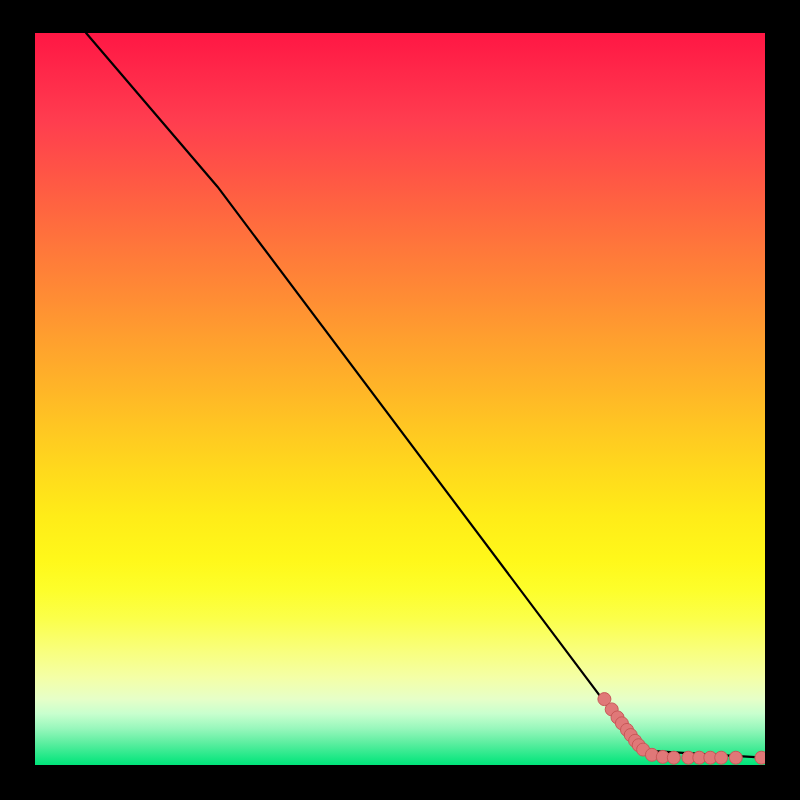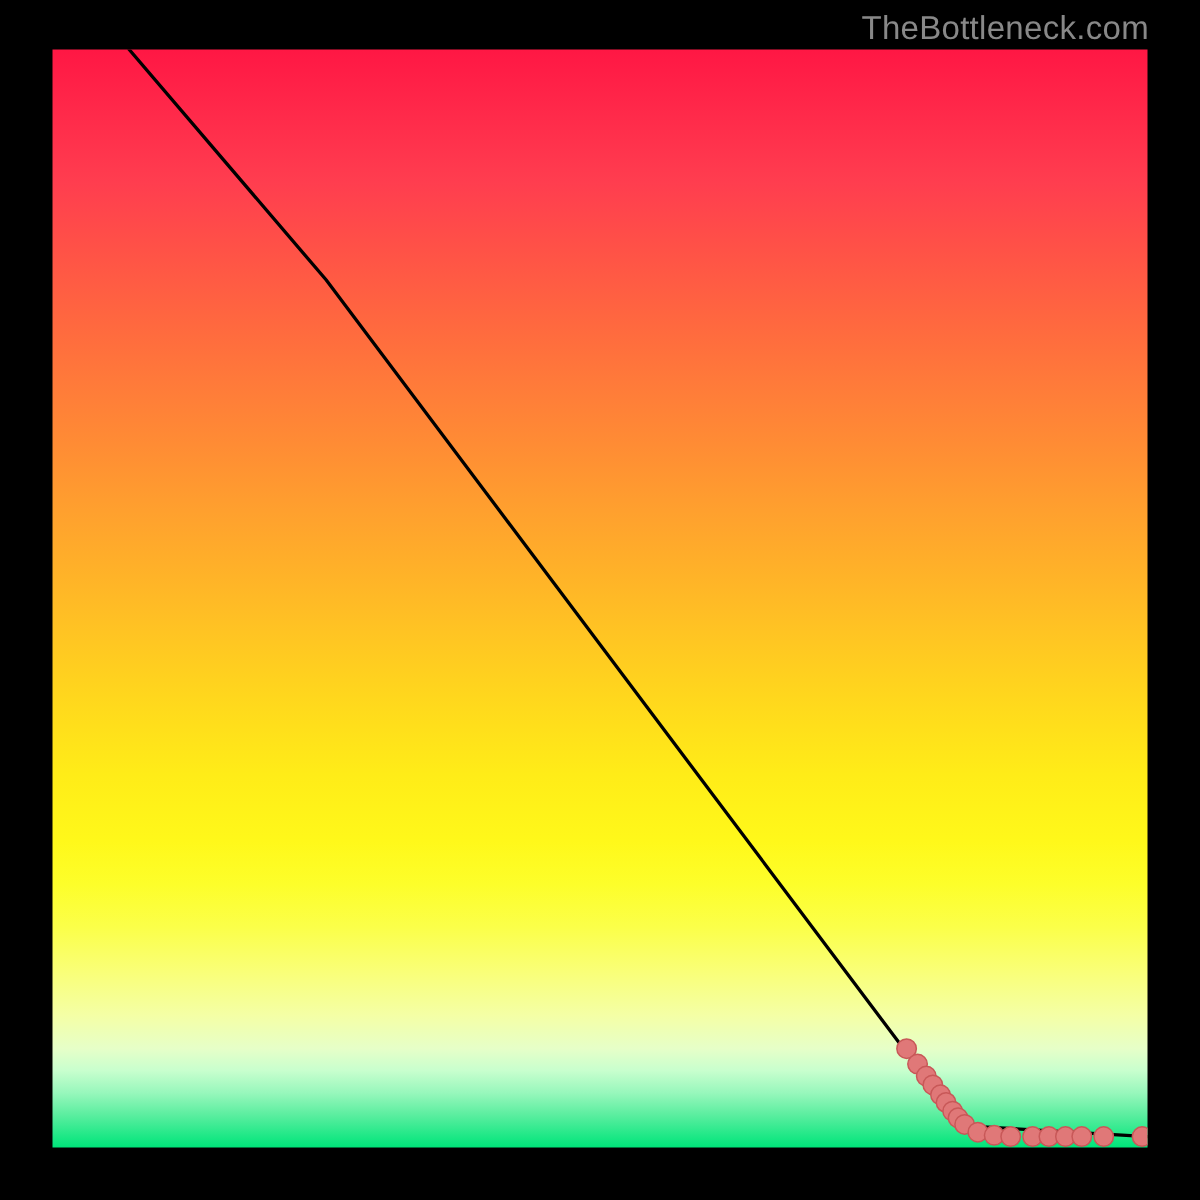--- a/index.html
+++ b/index.html
@@ -66,21 +66,20 @@
     top: 0;
     width: 730px;
     height: 732px;
     pointer-events: none;
   }
 </style>
 </head>
 <body>
 
 <div class="stage">
-  <div class="attribution">TheBottleneck.com</div>
 
   <div class="plot-area">
     <svg class="curve-layer" id="curve-layer" viewBox="0 0 730 732">
         <path d="M51.1 0.0 L182.5 153.7 L605.9 717.4 L730.0 724.7" fill="none" stroke="#000000" stroke-width="2.2" stroke-linecap="round"></path>
         <circle cx="569.4" cy="666.1" r="6.5" fill="#e07878" stroke="#c85858" stroke-width="1"></circle>
         <circle cx="576.7" cy="676.4" r="6.5" fill="#e07878" stroke="#c85858" stroke-width="1"></circle>
         <circle cx="582.5" cy="684.4" r="6.5" fill="#e07878" stroke="#c85858" stroke-width="1"></circle>
         <circle cx="586.9" cy="690.3" r="6.5" fill="#e07878" stroke="#c85858" stroke-width="1"></circle>
         <circle cx="592.0" cy="696.9" r="6.5" fill="#e07878" stroke="#c85858" stroke-width="1"></circle>
         <circle cx="595.7" cy="702.0" r="6.5" fill="#e07878" stroke="#c85858" stroke-width="1"></circle>

